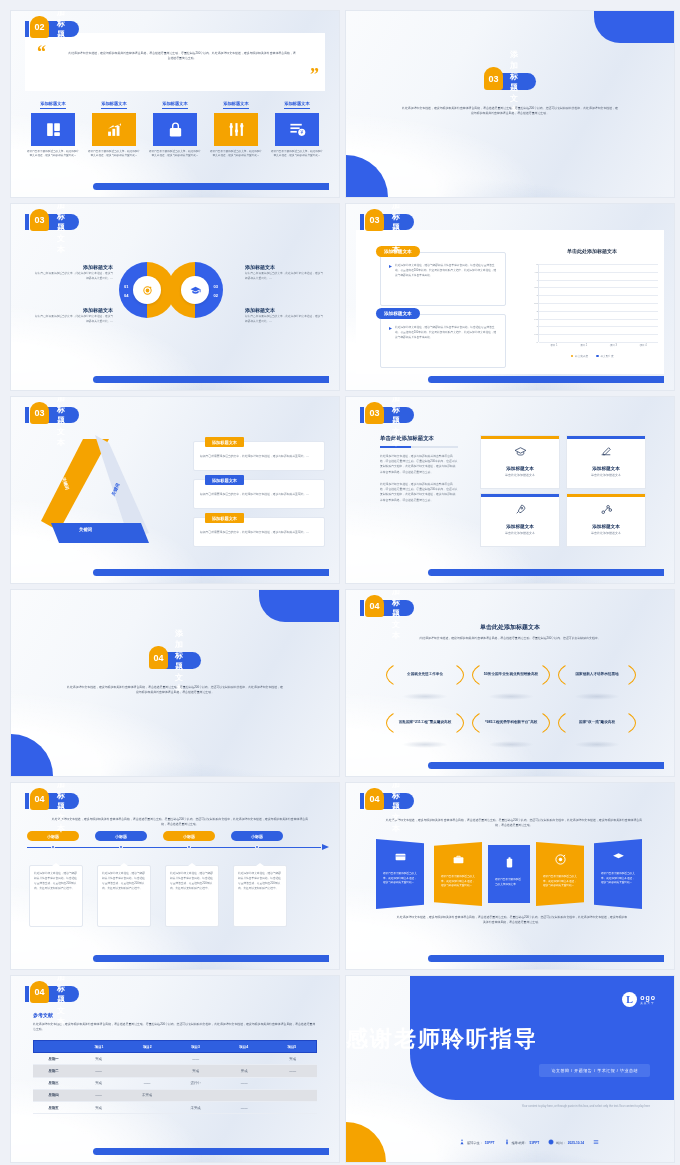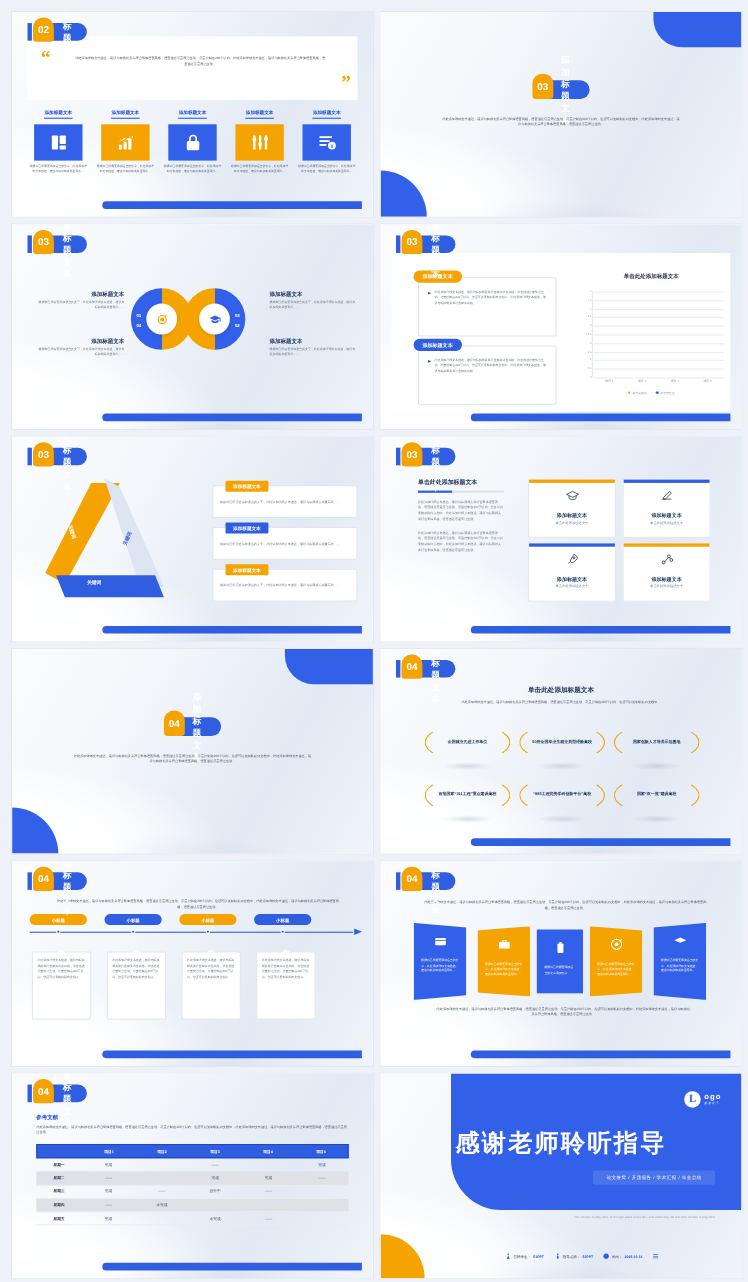--- a/index.html
+++ b/index.html
@@ -144,21 +144,21 @@
   .tbl .alt{background:#dfe1e6;}
   .tbl .row:not(.head){border-bottom:.5px solid #e9edf4;}
   .refttl{position:absolute;left:22px;top:36px;font-size:5px;font-weight:bold;color:#1d4ed8;}
 
   
   .bluepanel{position:absolute;left:64px;top:0;right:0;height:124px;background:#3360e8;border-radius:0 0 0 46px;}
   .logo{position:absolute;right:18px;top:16px;display:flex;align-items:center;gap:3px;color:#fff;}
   .logo .c{width:15px;height:15px;border-radius:50%;background:#fff;color:#3360e8;font-size:10px;font-weight:bold;display:flex;align-items:center;justify-content:center;font-family:"Liberation Serif",serif;}
   .logo .lt{font-size:7px;font-weight:bold;letter-spacing:1px;}
   .logo .ls{font-size:2.6px;letter-spacing:1px;opacity:.9;}
-  .thanks{position:absolute;left:0;right:0;top:48px;text-align:center;color:#fff;font-size:22px;font-weight:bold;letter-spacing:2px;}
+  .thanks{position:absolute;left:0;right:0;top:48px;color:#fff;font-size:22px;font-weight:bold;letter-spacing:2px;}
   .subpill{position:absolute;right:24px;top:88px;background:#4a74ec;color:#fff;font-size:4px;padding:4px 12px;border-radius:2px;letter-spacing:.5px;}
   .eng{position:absolute;right:24px;top:128px;width:150px;text-align:right;font-size:2.8px;color:#97a3b6;line-height:1.9;}
   .meta{position:absolute;left:62px;right:24px;bottom:16px;display:flex;align-items:center;justify-content:center;gap:9px;font-size:3.2px;color:#3c4a60;}
   .meta .it{display:flex;align-items:center;gap:2px;}
   .meta svg{width:6px;height:6px;fill:#2f5fe0;}
   .meta b{color:#1d4ed8;font-weight:bold;}
 </style>
 </head>
 <body>
 

